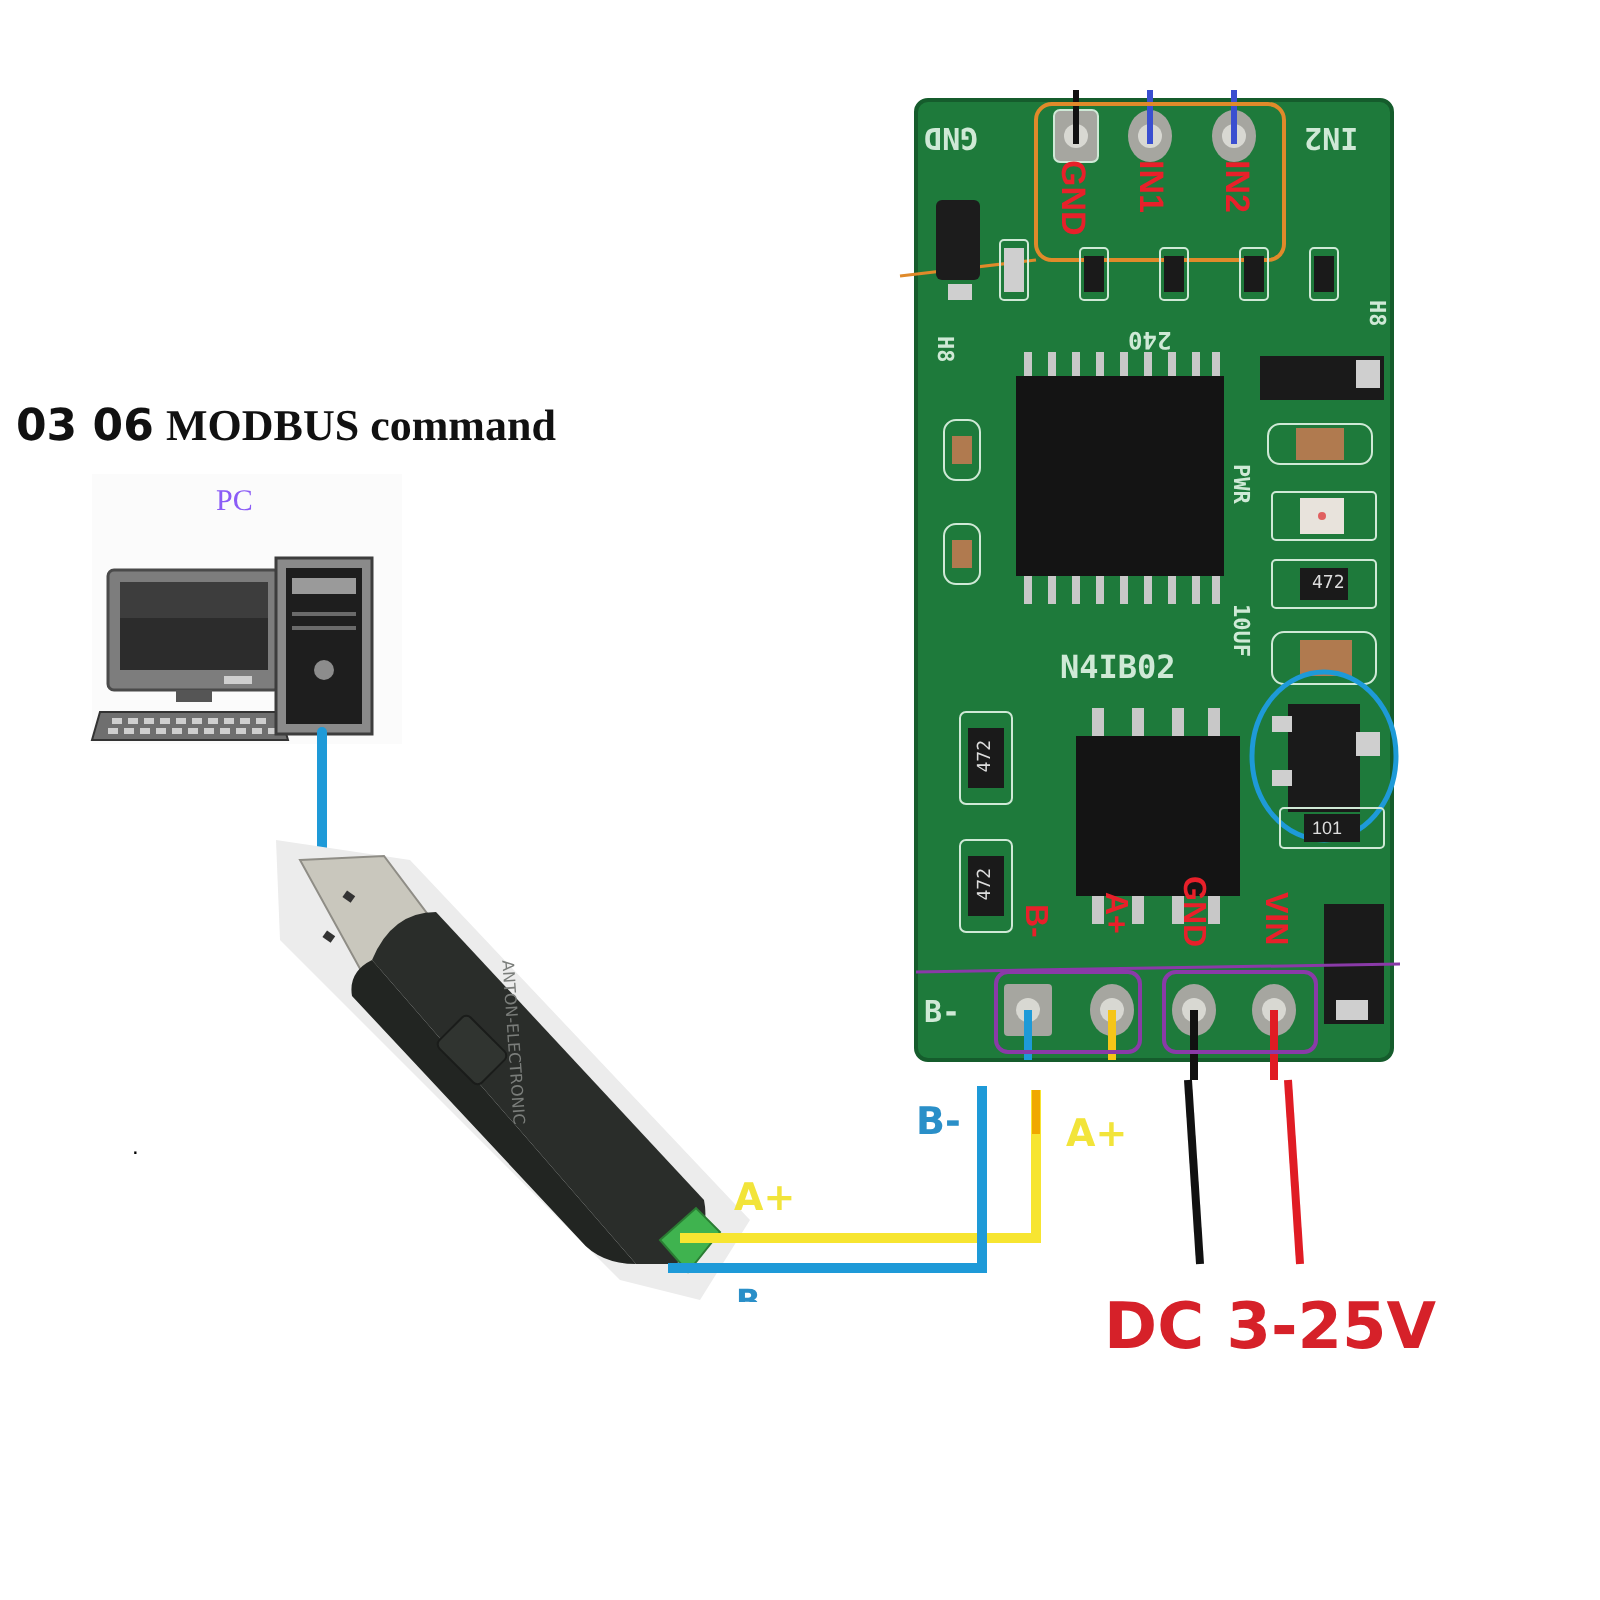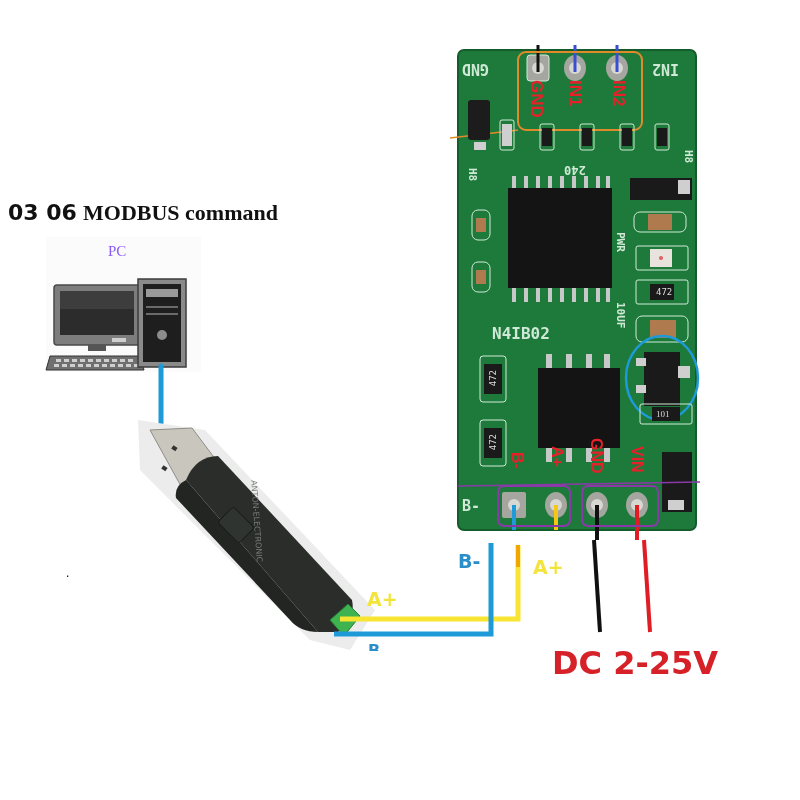--- a/index.html
+++ b/index.html
@@ -240,39 +240,39 @@
   </g>
 </svg>
 
 <div class="abs silk rot180" style="left:462px; top:60px; font-size:15px;">GND</div>
 <div class="abs silk rot180" style="left:652px; top:60px; font-size:15px;">IN2</div>
 <div class="abs silk rot180" style="left:564px; top:163px; font-size:12px;">240</div>
 <div class="abs silk vert" style="left:466px; top:168px; font-size:11px;">H8</div>
 <div class="abs silk vert" style="left:682px; top:150px; font-size:11px;">H8</div>
 <div class="abs silk vert" style="left:614px; top:232px; font-size:11px;">PWR</div>
 <div class="abs silk vert" style="left:614px; top:302px; font-size:11px;">10UF</div>
-<div class="abs silk" style="left:492px; top:324px; font-size:16px;text-align:center;">N4IB02</div>
+<div class="abs silk" style="left:530px; top:324px; font-size:16px;text-align:center;">N4IB02</div>
 <div class="abs silk" style="left:462px; top:497px; font-size:15px;">B-</div>
 
 <div class="abs" style="left:656px; top:287px; font-size:9px; color:#ddd; font-family:'DejaVu Sans Mono',monospace;">472</div>
 <div class="abs vert rot180" style="left:488px; top:370px; font-size:9px; color:#ddd; font-family:'DejaVu Sans Mono',monospace;">472</div>
 <div class="abs vert rot180" style="left:488px; top:434px; font-size:9px; color:#ddd; font-family:'DejaVu Sans Mono',monospace;">472</div>
-<div class="abs" style="left:656px; top:409px; font-size:9px; color:#ddd; font-family:Liberation Serif, serif;">101</div>
+<div class="abs" style="left:656px; top:409px; font-size:9px; color:#ddd; font-family:Liberation Sans, sans-serif;">101</div>
 
 <div class="abs lbl-red vert" style="left:526px; top:80px; font-size:17px;">GND</div>
 <div class="abs lbl-red vert" style="left:565px; top:80px; font-size:17px;">IN1</div>
 <div class="abs lbl-red vert" style="left:608px; top:80px; font-size:17px;">IN2</div>
 
 <div class="abs lbl-red vert" style="left:508px; top:452px; font-size:16px;">B-</div>
 <div class="abs lbl-red vert" style="left:548px; top:446px; font-size:16px;">A+</div>
 <div class="abs lbl-red vert" style="left:587px; top:438px; font-size:16px;">GND</div>
 <div class="abs lbl-red vert" style="left:628px; top:446px; font-size:16px;">VIN</div>
 
 <div class="abs lbl-blue" style="left:458px; top:550px; font-size:19px;">B-</div>
 <div class="abs lbl-yellow" style="left:533px; top:556px; font-size:19px;">A+</div>
 <div class="abs lbl-yellow" style="left:367px; top:588px; font-size:19px;">A+</div>
 <div class="abs lbl-blue" style="left:368px; top:641px; font-size:16px; height:10px; overflow:hidden;">B</div>
 
 <div class="abs vert" style="left:252px; top:480px; font-size:8px; color:#7a7d7a; font-family:'DejaVu Sans',sans-serif; transform: rotate(-4deg);">ANTON-ELECTRONIC</div>
 
-<div class="abs dc-label">DC 2-25V</div>
+<div class="abs dc-label">DC 3-25V</div>
 
 <div class="abs" style="left:66px; top:566px; font-size:12px; color:#000;">.</div>
 
 </body></html>

